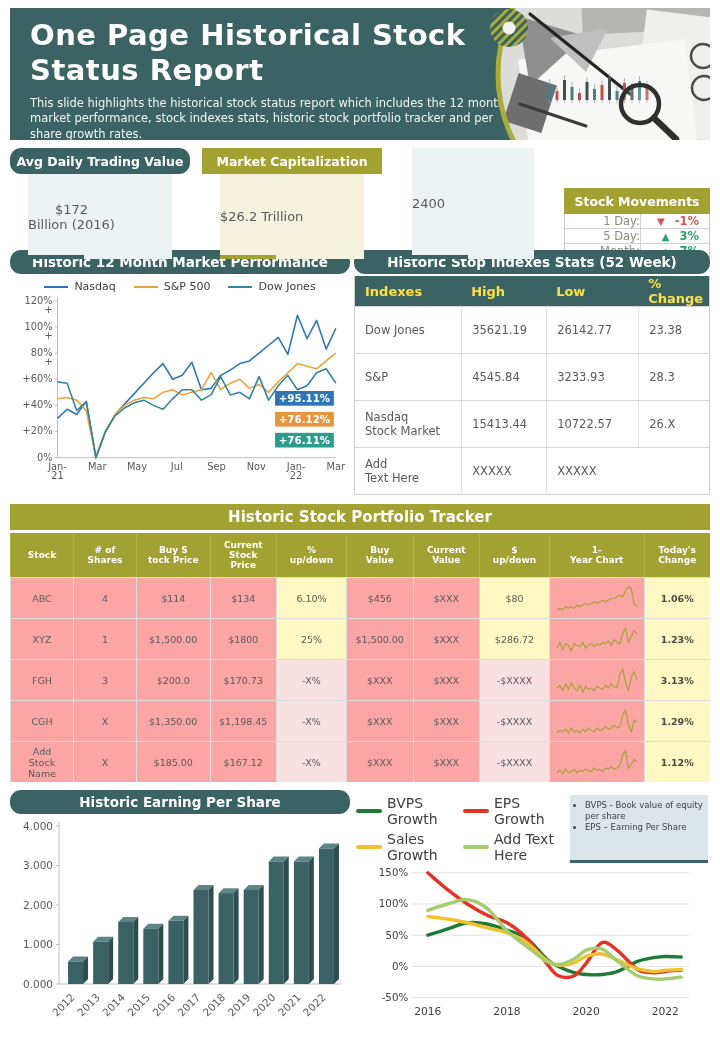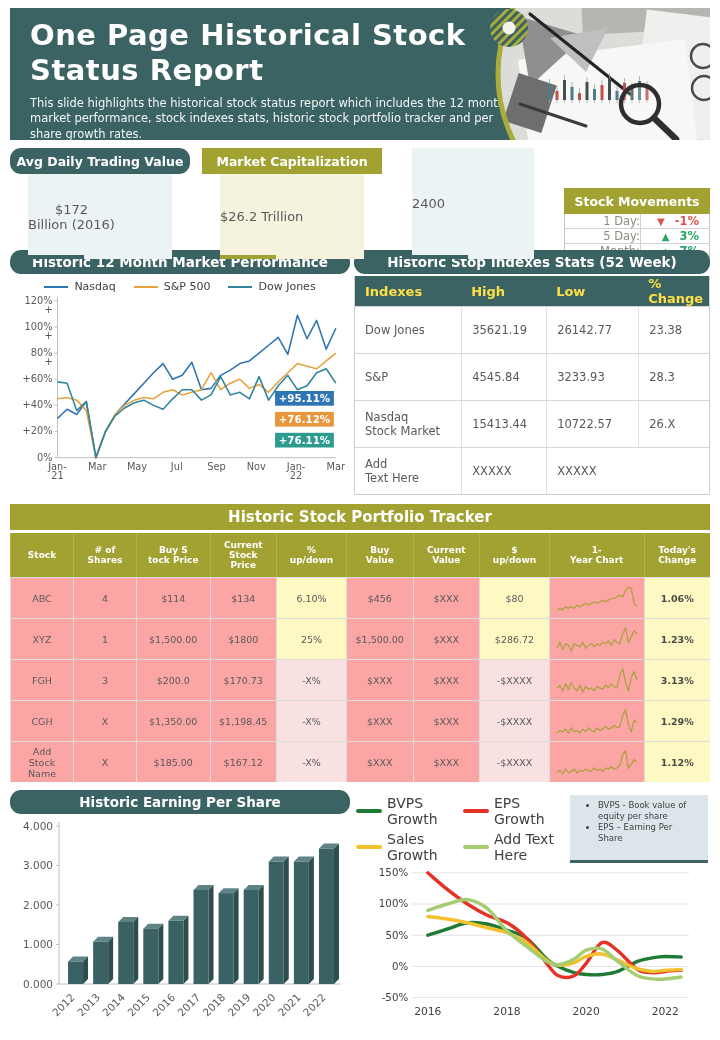--- a/index.html
+++ b/index.html
@@ -57,21 +57,21 @@
   .pf-c { background:#fca5a5; border-left:1px solid #DCDCDC; border-top:1px solid #DCDCDC; font-size:9.5px; color:#595959; display:flex; align-items:center; justify-content:center; text-align:center; min-height:41px; white-space:pre-line; padding:2px; }
   .tint-up { background:#fef9c3; } .tint-down { background:#F9E1E1; }
   .pf-change { font-weight:bold; color:#4A4A4A; }
 
   
   .bottom-row { display:grid; grid-template-columns: 340px 1fr; gap:4px; margin-top:8px; height:244px; }
   .growth-top { display:flex; gap:6px; padding:5px 2px 2px; }
   .growth-legend { display:grid; grid-template-columns:1fr 1fr; gap:4px 6px; flex:1; align-content:start; }
   .gl-item { display:flex; align-items:center; gap:5px; font-size:14px; color:#404040; }
   .gl-line { width:26px; height:4px; border-radius:2px; flex:none; }
-  .note-box { width:138px; background:#DCE6EA; border-bottom:3px solid #3C6364; padding:5px 18px; font-size:8.5px; color:#404040; }
+  .note-box { width:138px; background:#DCE6EA; border-bottom:3px solid #3C6364; padding:5px 5px; font-size:8.5px; color:#404040; }
   .note-box li { margin-left:10px; line-height:1.3; }
   svg text { font-family:"DejaVu Sans","Liberation Sans",sans-serif; }
 </style>
 </head>
 <body>
 
 <div class="page">
 
   <div class="hero">
     <div class="hero-text">

